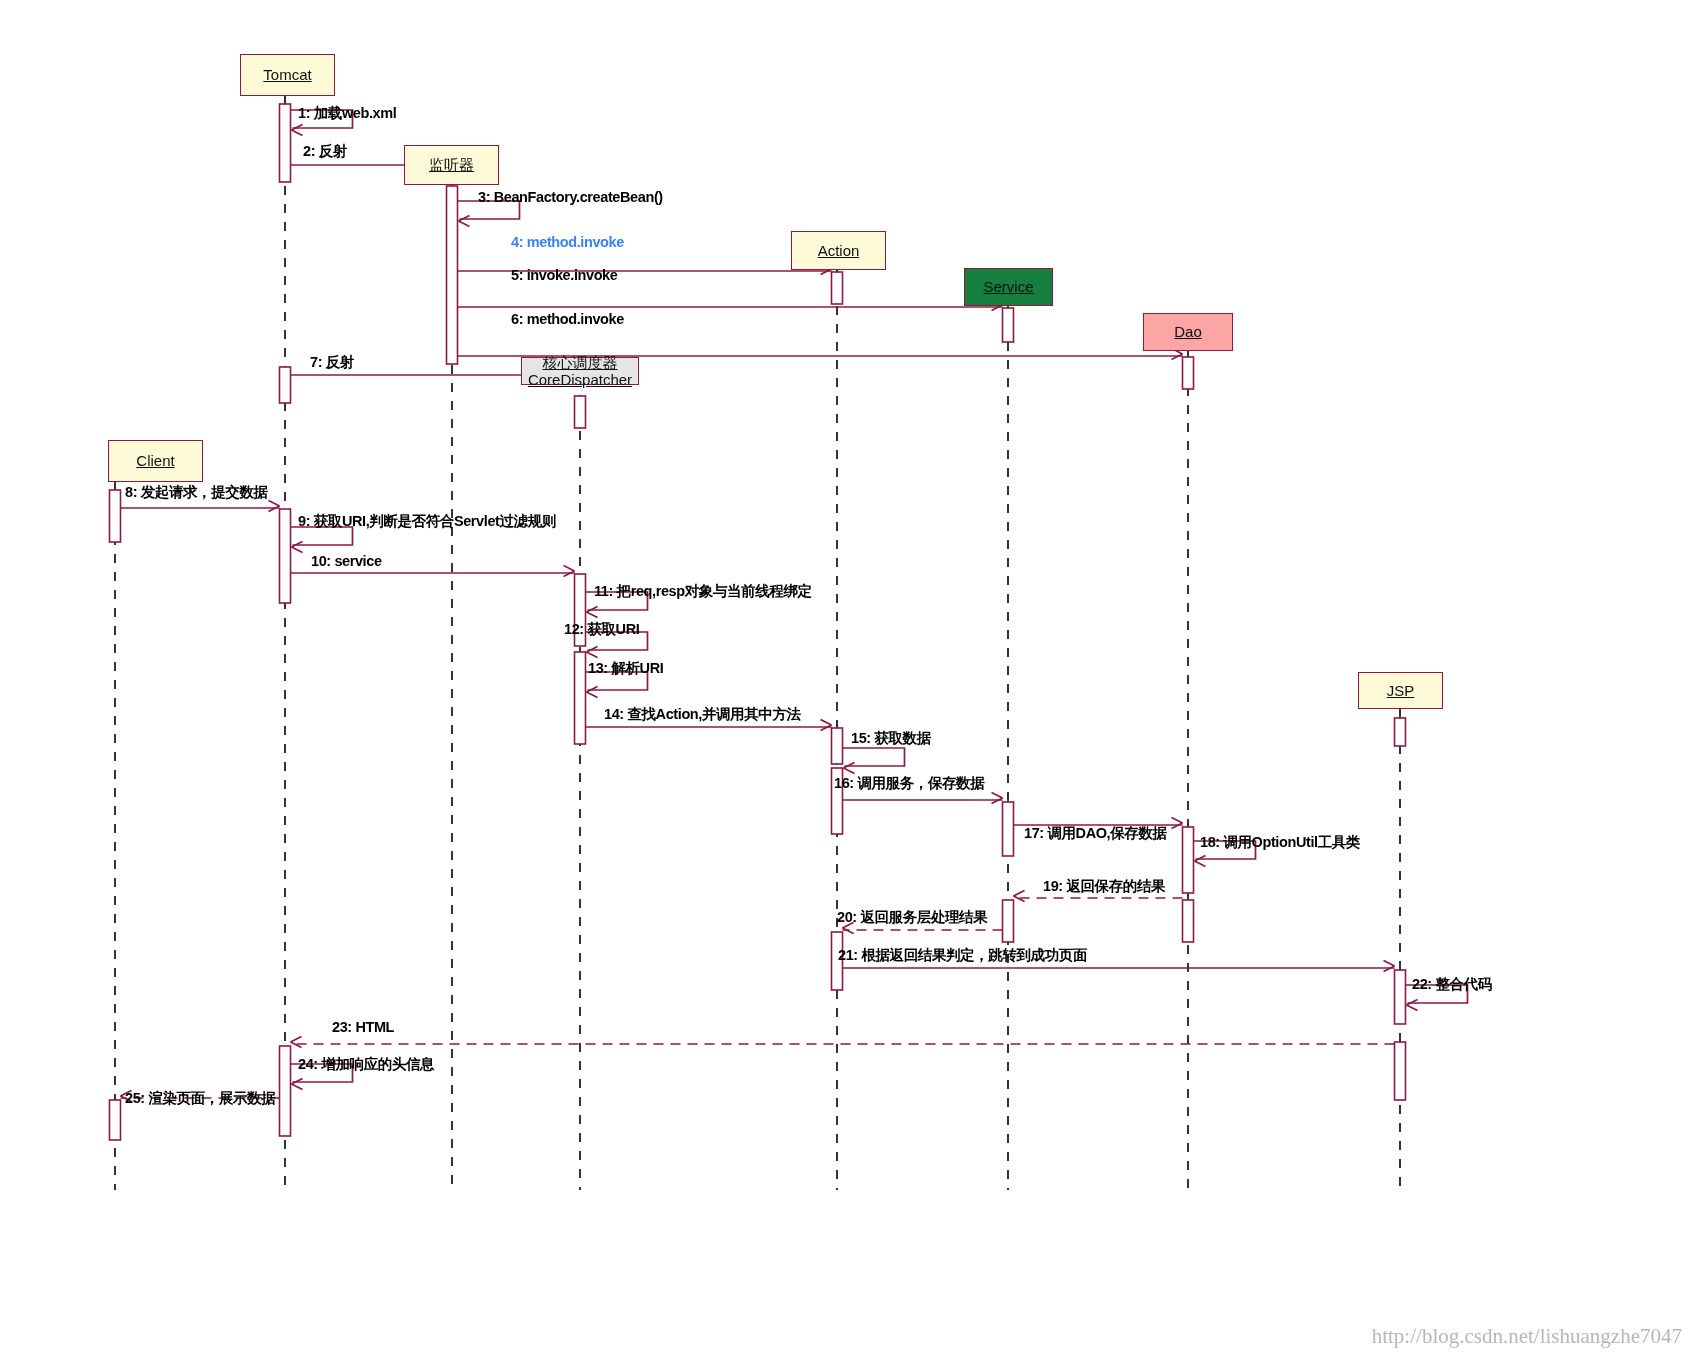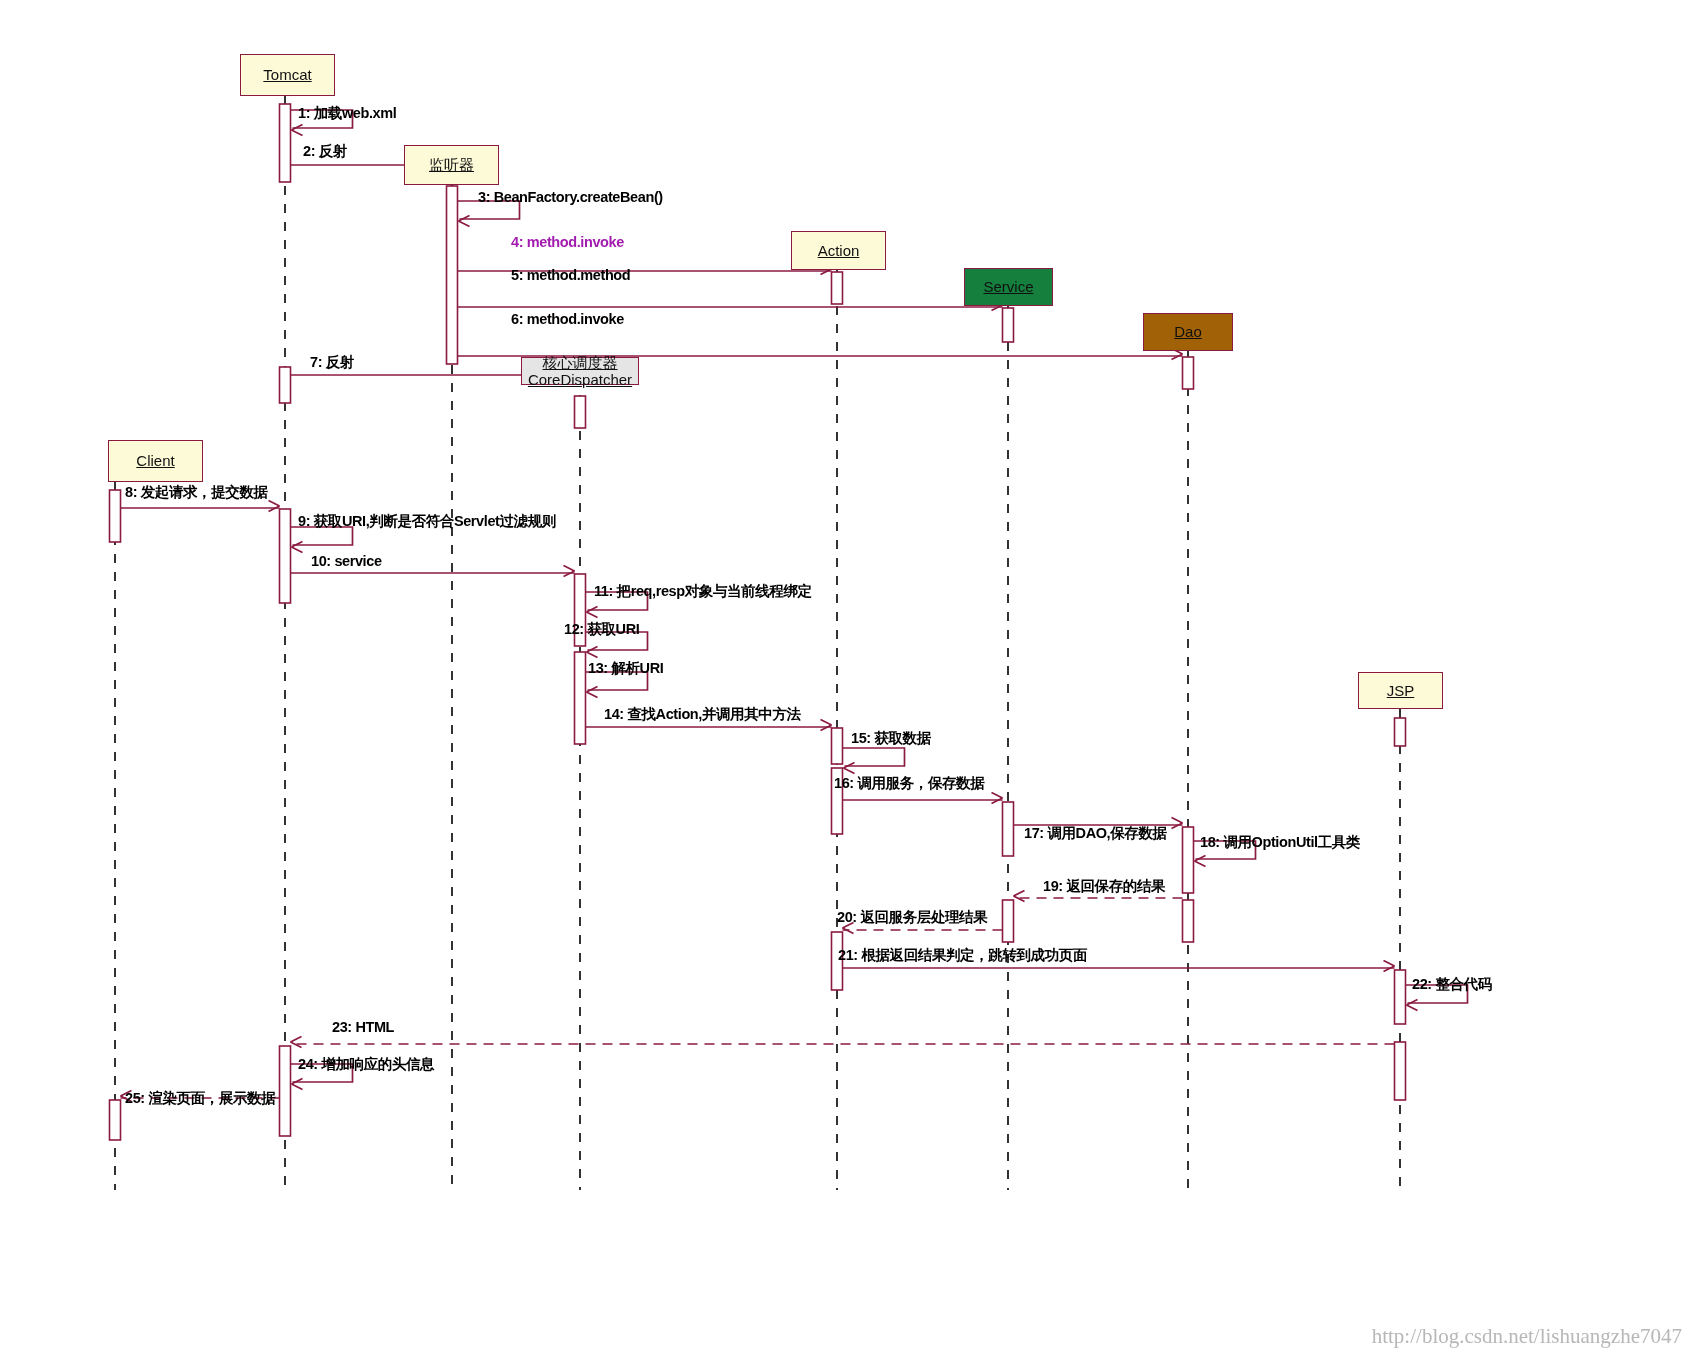--- a/index.html
+++ b/index.html
@@ -294,33 +294,33 @@
       <div class="lifeline-box" style="left: 521px; top: 357px; width: 118px; height: 28px; background: #e5e5e5; border-color: rgb(139, 26, 64);">
         <span class="lifeline-name">核心调度器</span>
         <span class="lifeline-name">CoreDispatcher</span>
       </div>
       <div class="lifeline-box" style="left: 791px; top: 231px; width: 95px; height: 39px; background: rgb(253, 251, 215); border-color: rgb(139, 26, 64);">
         <span class="lifeline-name">Action</span>
       </div>
       <div class="lifeline-box" style="left: 964px; top: 268px; width: 89px; height: 38px; background: #15803d; border-color: rgb(139, 26, 64);">
         <span class="lifeline-name">Service</span>
       </div>
-      <div class="lifeline-box" style="left: 1143px; top: 313px; width: 90px; height: 38px; background: #a16207; border-color: rgb(139, 26, 64);">
+      <div class="lifeline-box" style="left: 1143px; top: 313px; width: 90px; height: 38px; background: #fca5a5; border-color: rgb(139, 26, 64);">
         <span class="lifeline-name">Dao</span>
       </div>
       <div class="lifeline-box" style="left: 1358px; top: 672px; width: 85px; height: 37px; background: rgb(253, 251, 215); border-color: rgb(139, 26, 64);">
         <span class="lifeline-name">JSP</span>
       </div>
     </div>
   <div id="message-labels">
       <div class="msg-label" style="left: 298px; top: 104px; color: rgb(0, 0, 0); text-align: center;">1: 加载web.xml</div>
       <div class="msg-label" style="left: 303px; top: 142px; color: rgb(0, 0, 0);">2: 反射</div>
       <div class="msg-label" style="left: 478px; top: 189px; color: rgb(0, 0, 0);">3: BeanFactory.createBean()</div>
-      <div class="msg-label" style="left: 511px; top: 234px; color: #a21caf;">4: method.invoke</div>
-      <div class="msg-label" style="left: 511px; top: 267px; color: rgb(0, 0, 0);">5: method.method</div>
+      <div class="msg-label" style="left: 511px; top: 234px; color: #3b82f6;">4: method.invoke</div>
+      <div class="msg-label" style="left: 511px; top: 267px; color: rgb(0, 0, 0);">5: invoke.invoke</div>
       <div class="msg-label" style="left: 511px; top: 311px; color: rgb(0, 0, 0);">6: method.invoke</div>
       <div class="msg-label" style="left: 310px; top: 353px; color: rgb(0, 0, 0);">7: 反射</div>
       <div class="msg-label" style="left: 125px; top: 483px; color: rgb(0, 0, 0);">8: 发起请求，提交数据</div>
       <div class="msg-label" style="left: 298px; top: 512px; color: rgb(0, 0, 0);">9: 获取URI,判断是否符合Servlet过滤规则</div>
       <div class="msg-label" style="left: 311px; top: 553px; color: rgb(0, 0, 0);">10: service</div>
       <div class="msg-label" style="left: 594px; top: 582px; color: rgb(0, 0, 0);">11: 把req,resp对象与当前线程绑定</div>
       <div class="msg-label" style="left: 564px; top: 620px; color: rgb(0, 0, 0);">12: 获取URI</div>
       <div class="msg-label" style="left: 588px; top: 659px; color: rgb(0, 0, 0);">13: 解析URI</div>
       <div class="msg-label" style="left: 604px; top: 705px; color: rgb(0, 0, 0);">14: 查找Action,并调用其中方法</div>
       <div class="msg-label" style="left: 851px; top: 729px; color: rgb(0, 0, 0);">15: 获取数据</div>

